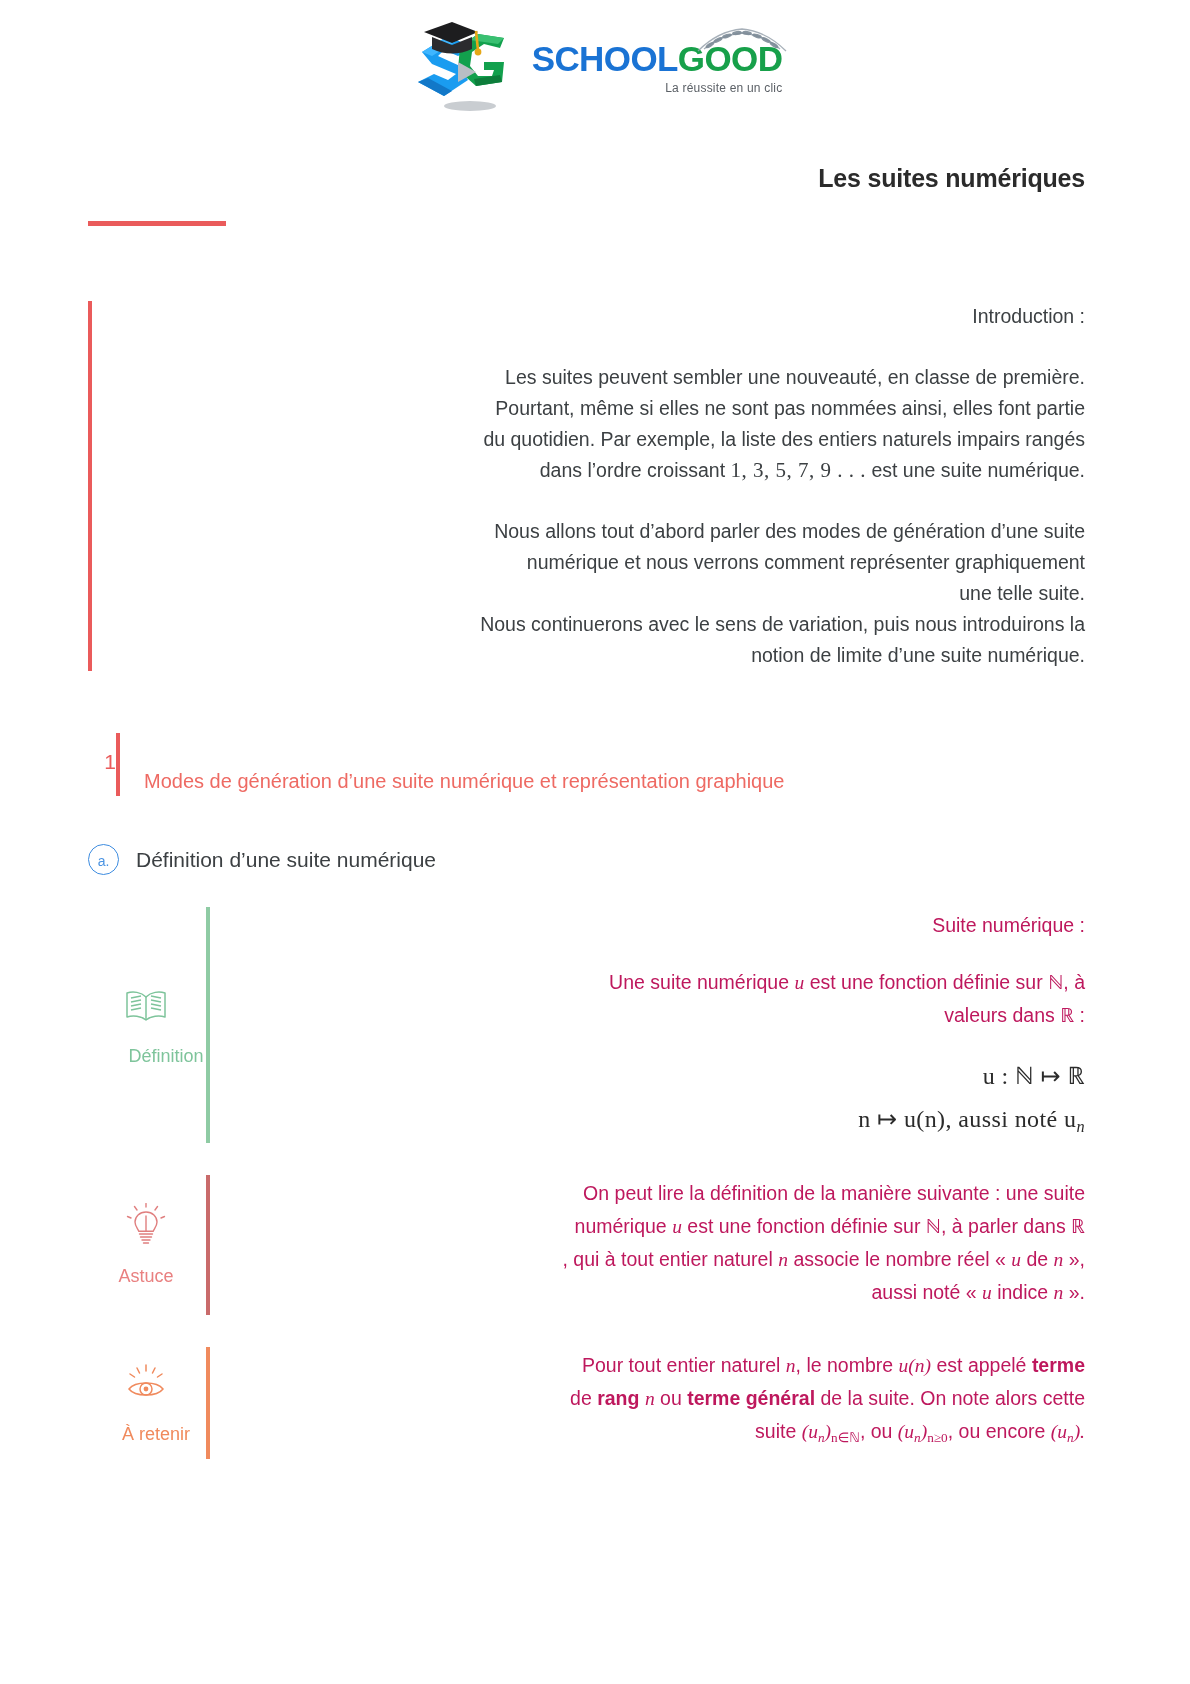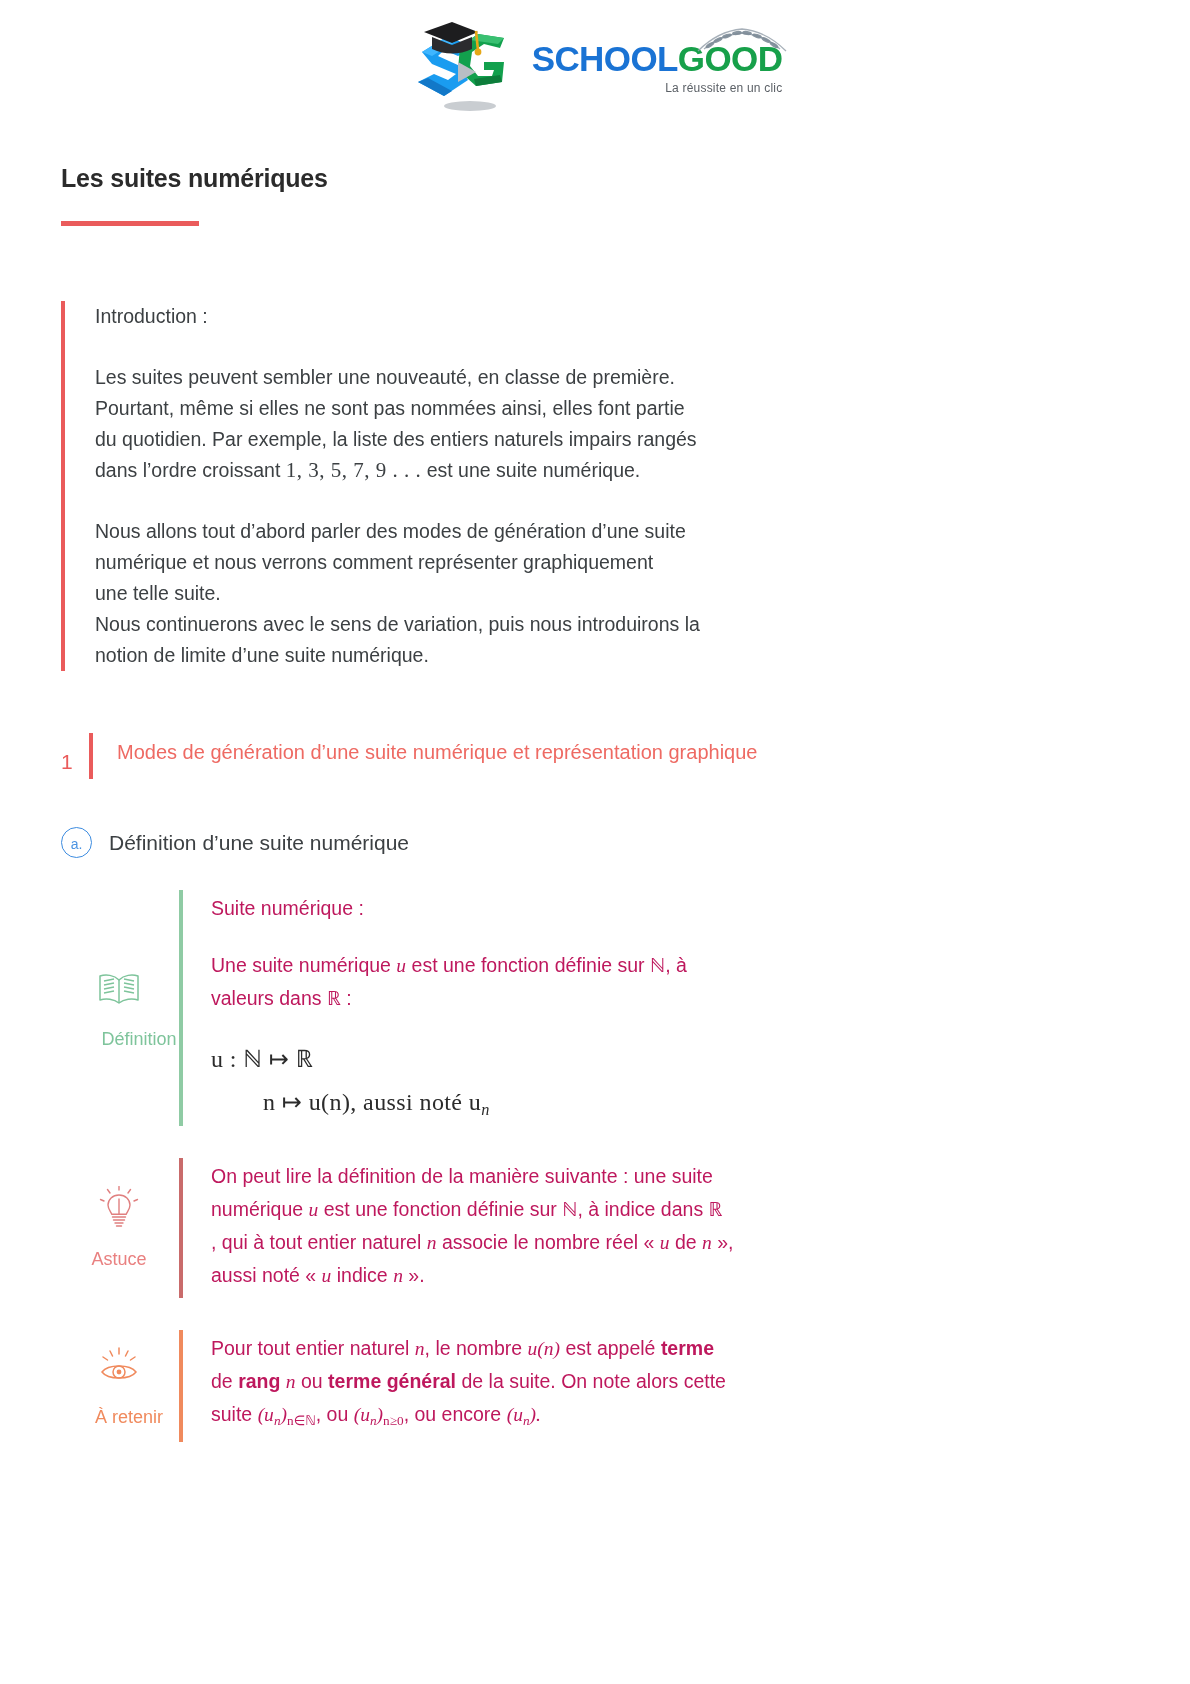--- a/index.html
+++ b/index.html
@@ -54,21 +54,22 @@
     font-size: 12px;
     color: #5b6066;
     letter-spacing: 0.2px;
     margin-top: 5px;
     text-align: right;
     white-space: nowrap;
   }
 
   
   .page {
-    padding: 0 105px 0 61px;
+    padding: 0 105px 0 88px;
+    text-align: right;
   }
 
   .doc-title {
     font-size: 25px;
     font-weight: 700;
     color: #2b2b2b;
     letter-spacing: -0.2px;
     margin-top: 50px;
   }
   .title-rule {
@@ -120,20 +121,21 @@
     flex: none;
     margin-right: 24px;
   }
   .section-title {
     font-size: 20px;
     color: #ee6a63;
     line-height: 30px;
     font-weight: 400;
     padding-top: 4px;
     max-width: 820px;
+    margin-top: 29px;
   }
 
   
   .subsection {
     margin-top: 48px;
     display: flex;
     align-items: center;
     gap: 17px;
   }
   .sub-bullet {
@@ -358,21 +360,21 @@
       </div>
       <div class="callout-label">Astuce</div>
     </div>
     <div class="callout-bar"></div>
     <div class="callout-body">
       <p>
         <span>On peut lire la définition de la manière suivante : une suite</span><br>
         <span>numérique</span>
         <span class="mi">u</span>
         <span>est une fonction définie sur</span>
-        <span class="mbb">ℕ</span><span>, à indice dans</span>
+        <span class="mbb">ℕ</span><span>, à parler dans</span>
         <span class="mbb">ℝ</span><br>
         <span>, qui à tout entier naturel</span>
         <span class="mi">n</span>
         <span>associe le nombre réel «</span>
         <span class="mi">u</span>
         <span>de</span>
         <span class="mi">n</span>
         <span>»,</span><br>
         <span>aussi noté «</span>
         <span class="mi">u</span>

